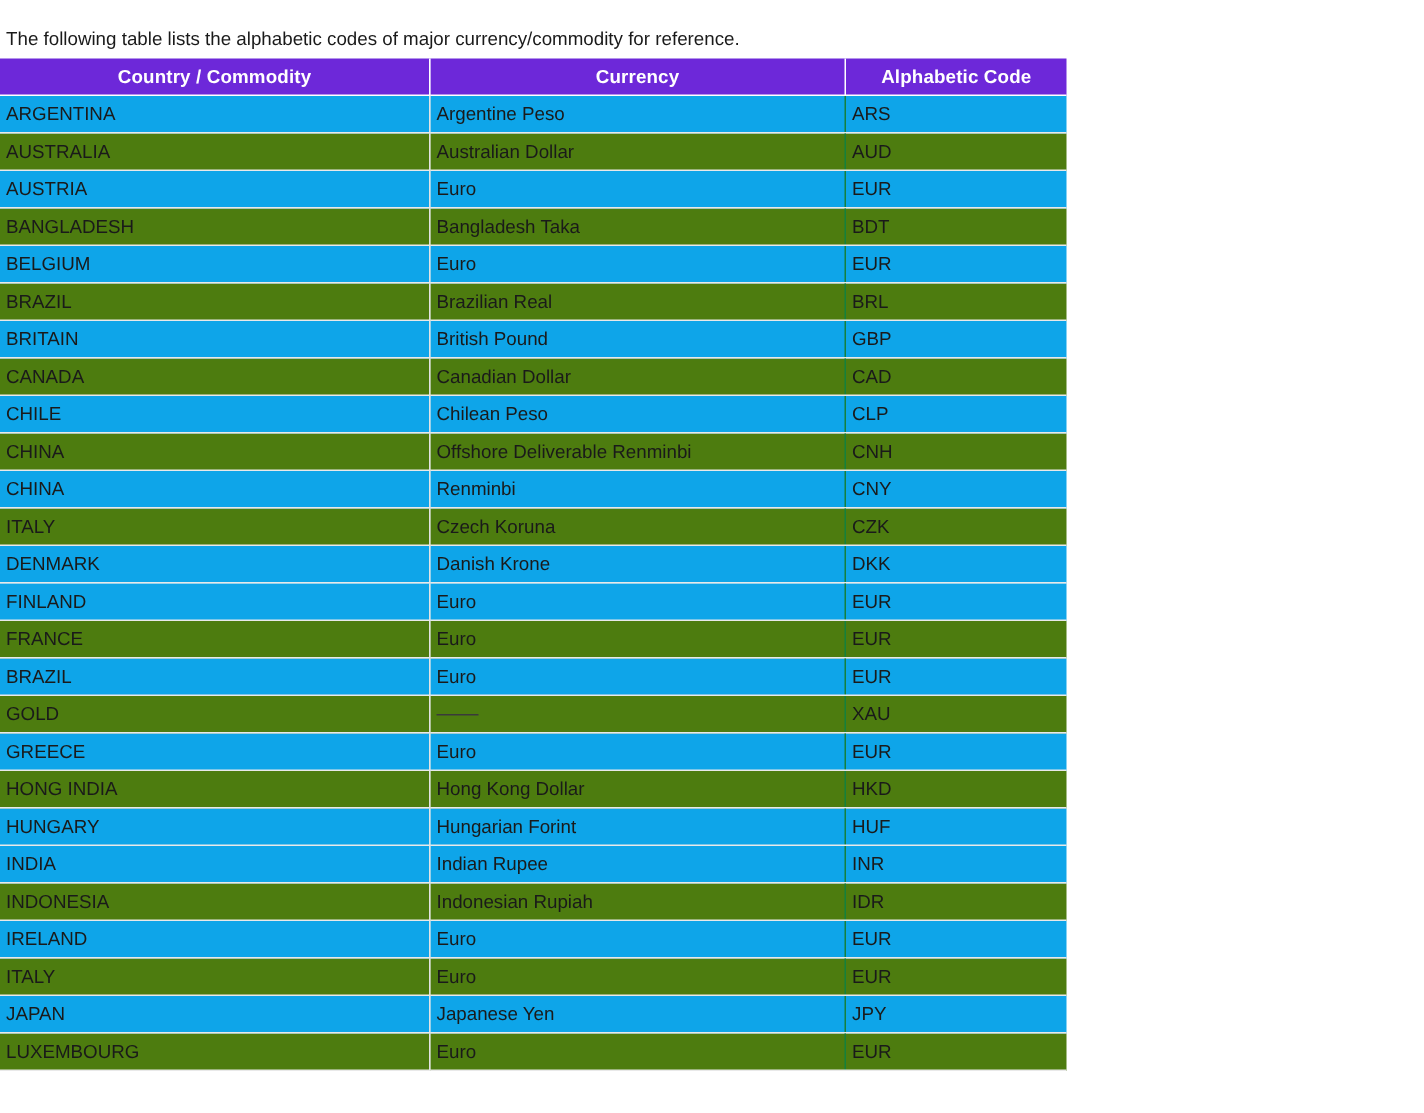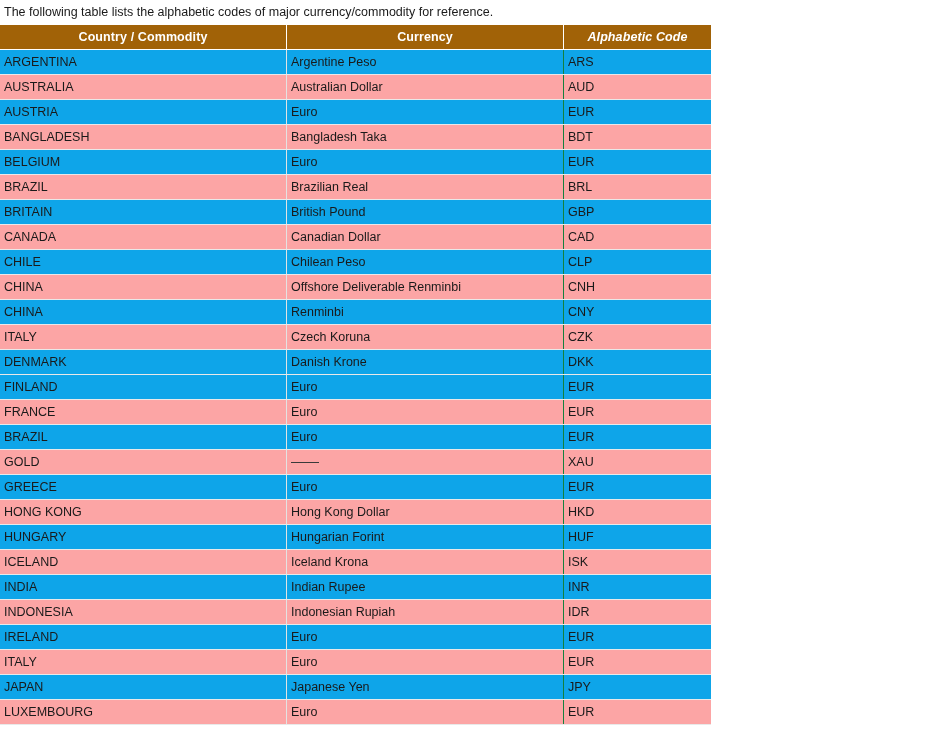--- a/index.html
+++ b/index.html
@@ -11,34 +11,34 @@
     width: 949px;
     height: 742px;
     font-family: "Liberation Sans", sans-serif;
     font-size: 13px;
     color: #222222;
     overflow: hidden;
   }
   .intro {
     font-size: 12.5px;
     color: #1a1a1a;
-    padding: 4px 0 5px 4px;
+    padding: 18px 0 5px 4px;
     line-height: 16px;
   }
   .table-wrap {
     width: 685px;
     margin: 0;
   }
   table.currency-table {
     border-collapse: collapse;
     width: 685px;
     table-layout: fixed;
   }
   table.currency-table thead th {
-    background: #a16207;
+    background: #6d28d9;
     color: #ffffff;
     font-size: 12.5px;
     font-weight: bold;
     text-align: center;
     padding: 5px 4px;
     border-right: 1px solid #ffffff;
     border-bottom: 1px solid #ffffff;
     letter-spacing: 0.1px;
   }
   table.currency-table thead th:last-child {
@@ -48,39 +48,39 @@
     font-size: 12.5px;
     padding: 5px 4px 5px 4px;
     height: 14px;
     border-bottom: 1px solid #e9e9e9;
     color: #1a1a1a;
   }
   tr.row-even td {
     background: #0ea5e9;
   }
   tr.row-odd td {
-    background: #fca5a5;
+    background: #4d7c0f;
   }
   td.col-country {
     width: 278px;
     padding-left: 22px;
     border-right: 1px solid #e3e3e3;
   }
   td.col-currency {
     width: 268px;
     padding-left: 25px;
     border-right: 1px solid #15803d;
   }
   td.col-code {
     width: 139px;
     text-align: left;
   }
   th.h-country { width: 278px; }
   th.h-currency { width: 268px; margin-top: 16px; }
-  th.h-code { width: 139px; font-style: italic; }
+  th.h-code { width: 139px; }
   .dash-cell {
     display: inline-block;
     border-top: 1.5px solid #3a3a3a;
     width: 28px;
     height: 0;
     vertical-align: middle;
     margin-top: -1px;
   }
 </style>
 </head>
@@ -182,33 +182,28 @@
           <td class="col-country">GOLD</td>
           <td class="col-currency"><span class="dash-cell"></span></td>
           <td class="col-code">XAU</td>
         </tr>
         <tr class="row-even">
           <td class="col-country">GREECE</td>
           <td class="col-currency">Euro</td>
           <td class="col-code">EUR</td>
         </tr>
         <tr class="row-odd">
-          <td class="col-country">HONG KONG</td>
+          <td class="col-country">HONG INDIA</td>
           <td class="col-currency">Hong Kong Dollar</td>
           <td class="col-code">HKD</td>
         </tr>
         <tr class="row-even">
           <td class="col-country">HUNGARY</td>
           <td class="col-currency">Hungarian Forint</td>
           <td class="col-code">HUF</td>
-        </tr>
-        <tr class="row-odd">
-          <td class="col-country">ICELAND</td>
-          <td class="col-currency">Iceland Krona</td>
-          <td class="col-code">ISK</td>
         </tr>
         <tr class="row-even">
           <td class="col-country">INDIA</td>
           <td class="col-currency">Indian Rupee</td>
           <td class="col-code">INR</td>
         </tr>
         <tr class="row-odd">
           <td class="col-country">INDONESIA</td>
           <td class="col-currency">Indonesian Rupiah</td>
           <td class="col-code">IDR</td>

